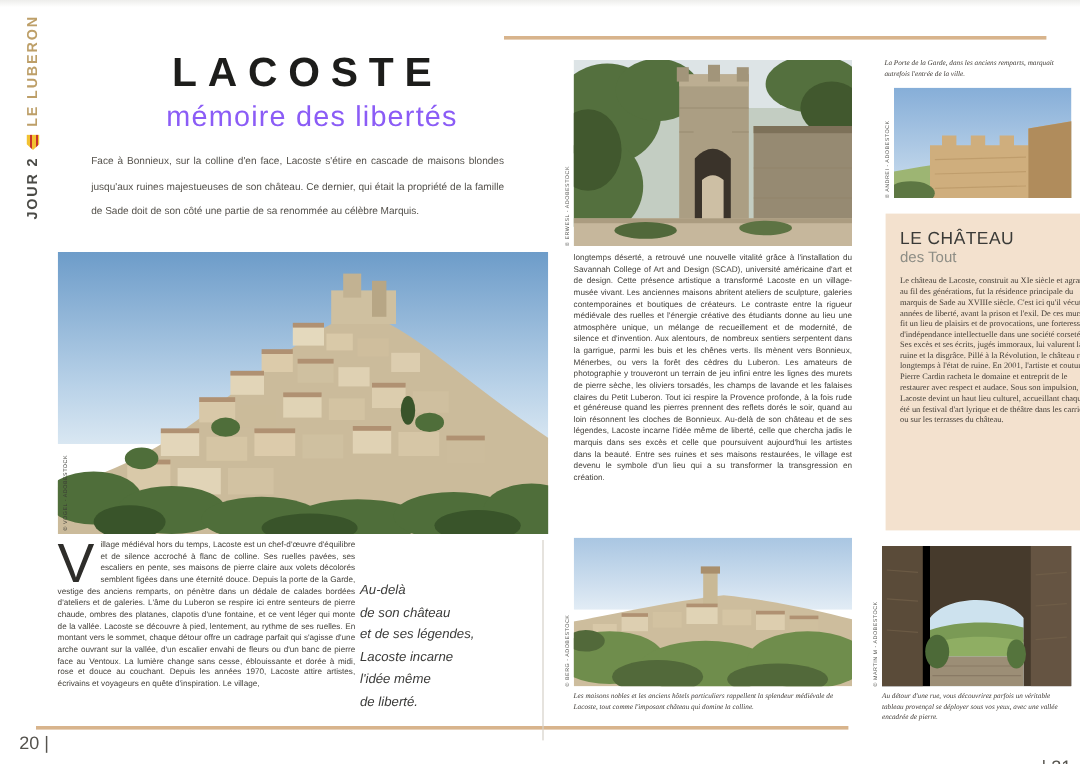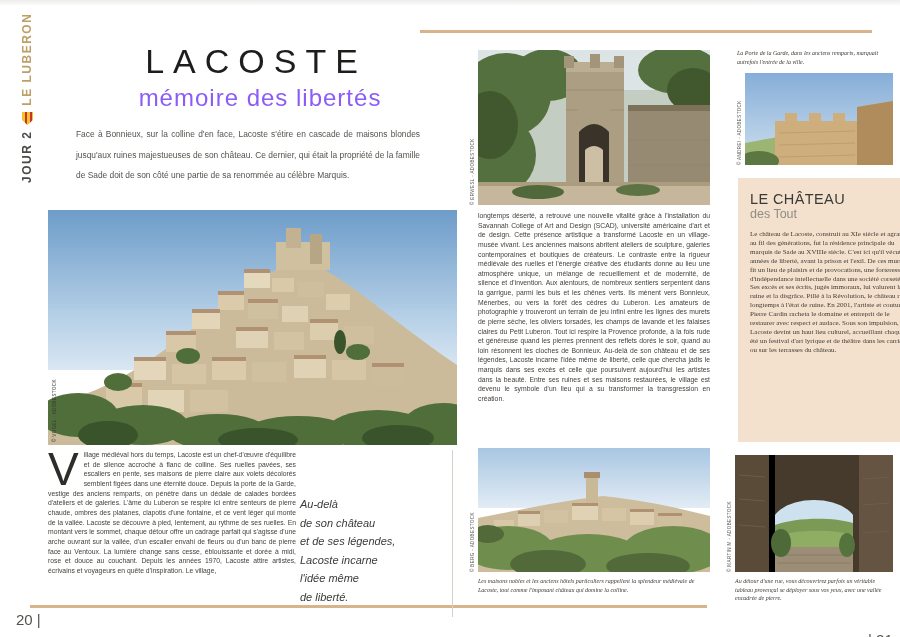--- a/index.html
+++ b/index.html
@@ -16,42 +16,42 @@
   
   .sidebar { left:20px; top:183px; transform:rotate(-90deg); transform-origin:0 0;
              display:flex; align-items:center; gap:7px; white-space:nowrap; }
   .sidebar .day { font-size:12px; letter-spacing:1.5px; color:#4a4a46; font-weight:bold; }
   .sidebar .region { font-size:12px; letter-spacing:1.5px; color:#bd9f68; font-weight:bold; }
   .shield { width:11px; height:13px; background:linear-gradient(90deg,#f2c232 0 25%,#c8342a 25% 45%,#f2c232 45% 70%,#c8342a 70% 88%,#f2c232 88%);
             clip-path:polygon(0 0,100% 0,100% 62%,50% 100%,0 62%); transform:rotate(90deg); }
 
   
   .title { left:70px; top:42px; width:372px; text-align:center; color:#1d1d1b;
-           font-size:34px; letter-spacing:9px; font-weight:400; }
+           font-size:34px; letter-spacing:9px; font-weight:700; }
   .subtitle { left:74px; top:84px; width:372px; text-align:center; color:#8b5cf6;
               font-size:24px; font-weight:300; letter-spacing:1px; }
   .intro { left:76px; top:124px; width:344px; font-size:8.4px; line-height:20.5px;
            color:#55524c; text-align:justify; }
 
   
   .photo { overflow:hidden; }
   .photo svg { display:block; }
   .hero { left:48px; top:210px; width:409px; height:235px; }
   .ph-mid-top { left:478px; top:50px; width:232px; height:155px; }
   .ph-mid-bottom { left:478px; top:448px; width:232px; height:124px; }
   .ph-right-top { left:745px; top:73px; width:148px; height:92px; }
   .ph-right-bottom { left:735px; top:455px; width:158px; height:117px; }
 
   
   .bodytext { left:48px; top:450px; width:248px; font-size:6.8px; line-height:9.65px;
               color:#45423c; text-align:justify; }
   .dropcap { float:left; font-size:46px; line-height:38px; padding-right:5px;
              font-weight:300; color:#2e2d2a; }
   .pullquote { left:300px; top:483px; width:140px; font-size:11px; line-height:18.5px;
-               font-style:italic; color:#3a3a38; white-space:pre-line; font-weight:300;margin-top:12px; }
+               font-style:italic; color:#3a3a38; white-space:pre-line; font-weight:300; }
 
   .midcol { left:478px; top:211px; width:232px; font-size:6.8px; line-height:9.62px;
             color:#45423c; text-align:justify; }
 
   
   .caption { font-family:"Liberation Serif", serif; font-style:italic; font-size:6px;
              line-height:8.6px; color:#3f3a35; }
   .cap-gate { left:737px; top:49px; width:150px; }
   .cap-mansions { left:478px; top:577px; width:230px; }
   .cap-street { left:735px; top:577px; width:152px; }

